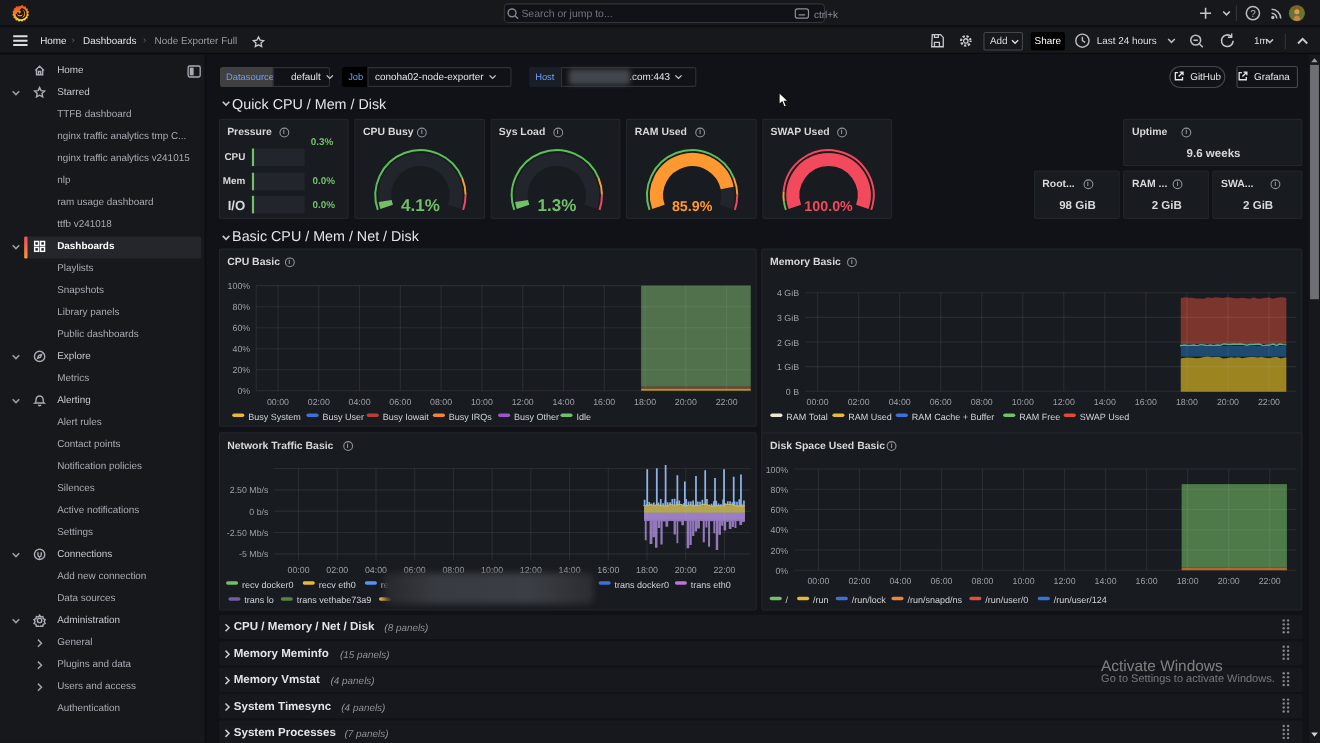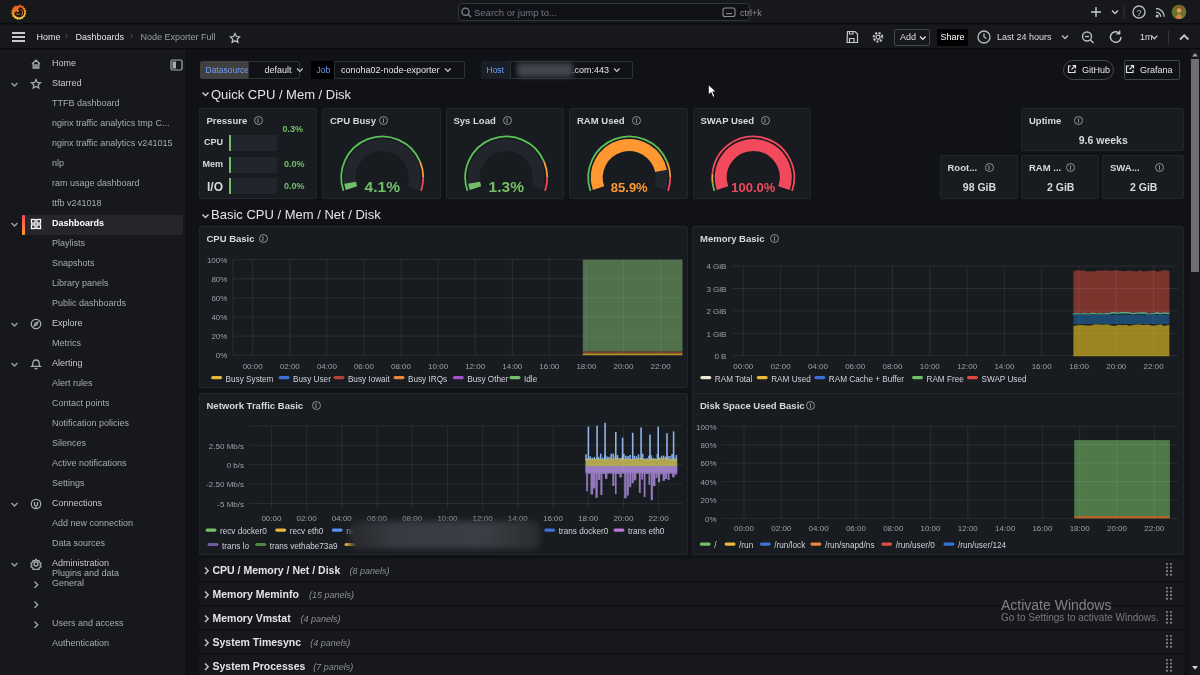--- a/index.html
+++ b/index.html
@@ -175,21 +175,21 @@
       <path d="M6 1.2 l1 1.6 1.9 -.3 .4 1.9 1.8 .8 -1 1.8 1 1.8 -1.8 .8 -.4 1.9 -1.9 -.3 -1 1.6 -1 -1.6 -1.9 .3 -.4 -1.9 -1.8 -.8 1 -1.8 -1 -1.8 1.8 -.8 .4 -1.9 1.9 .3 z"></path>
     </svg>
     <div class="menuitem menutop" style="left:52px;top:508px">Administration</div>
     <svg class="abs" style="left:32px;top:530px" width="8" height="10">
       <path d="M2.5 1.5 l3.2 3.2 l-3.2 3.2" stroke="#9da0a8" stroke-width="1.4" fill="none"></path>
     </svg>
     <div class="menuitem" style="left:52px;top:528px">General</div>
     <svg class="abs" style="left:32px;top:550px" width="8" height="10">
       <path d="M2.5 1.5 l3.2 3.2 l-3.2 3.2" stroke="#9da0a8" stroke-width="1.4" fill="none"></path>
     </svg>
-    <div class="menuitem" style="left:52px;top:518px">Plugins and data</div>
+    <div class="menuitem" style="left:52px;top:548px">Plugins and data</div>
     <svg class="abs" style="left:32px;top:570px" width="8" height="10">
       <path d="M2.5 1.5 l3.2 3.2 l-3.2 3.2" stroke="#9da0a8" stroke-width="1.4" fill="none"></path>
     </svg>
     <div class="menuitem" style="left:52px;top:568px">Users and access</div>
     <div class="menuitem" style="left:52px;top:588px">Authentication</div>
     <svg class="abs" style="left:170px;top:9px" width="13" height="12">
       <rect x="1" y="1" width="11" height="10" rx="1.5" stroke="#a8abb3" fill="none" stroke-width="1.2"></rect>
       <rect x="2.5" y="2.5" width="3.5" height="7" fill="#a8abb3"></rect>
     </svg>
   </div>

